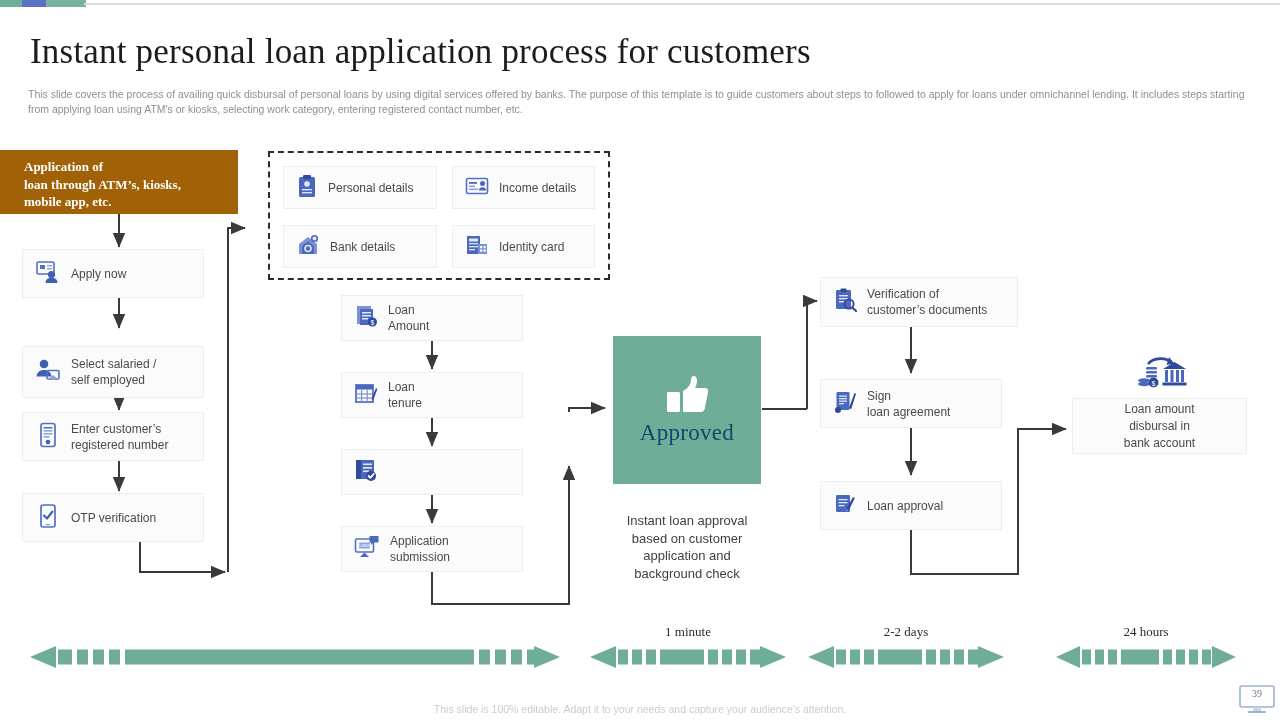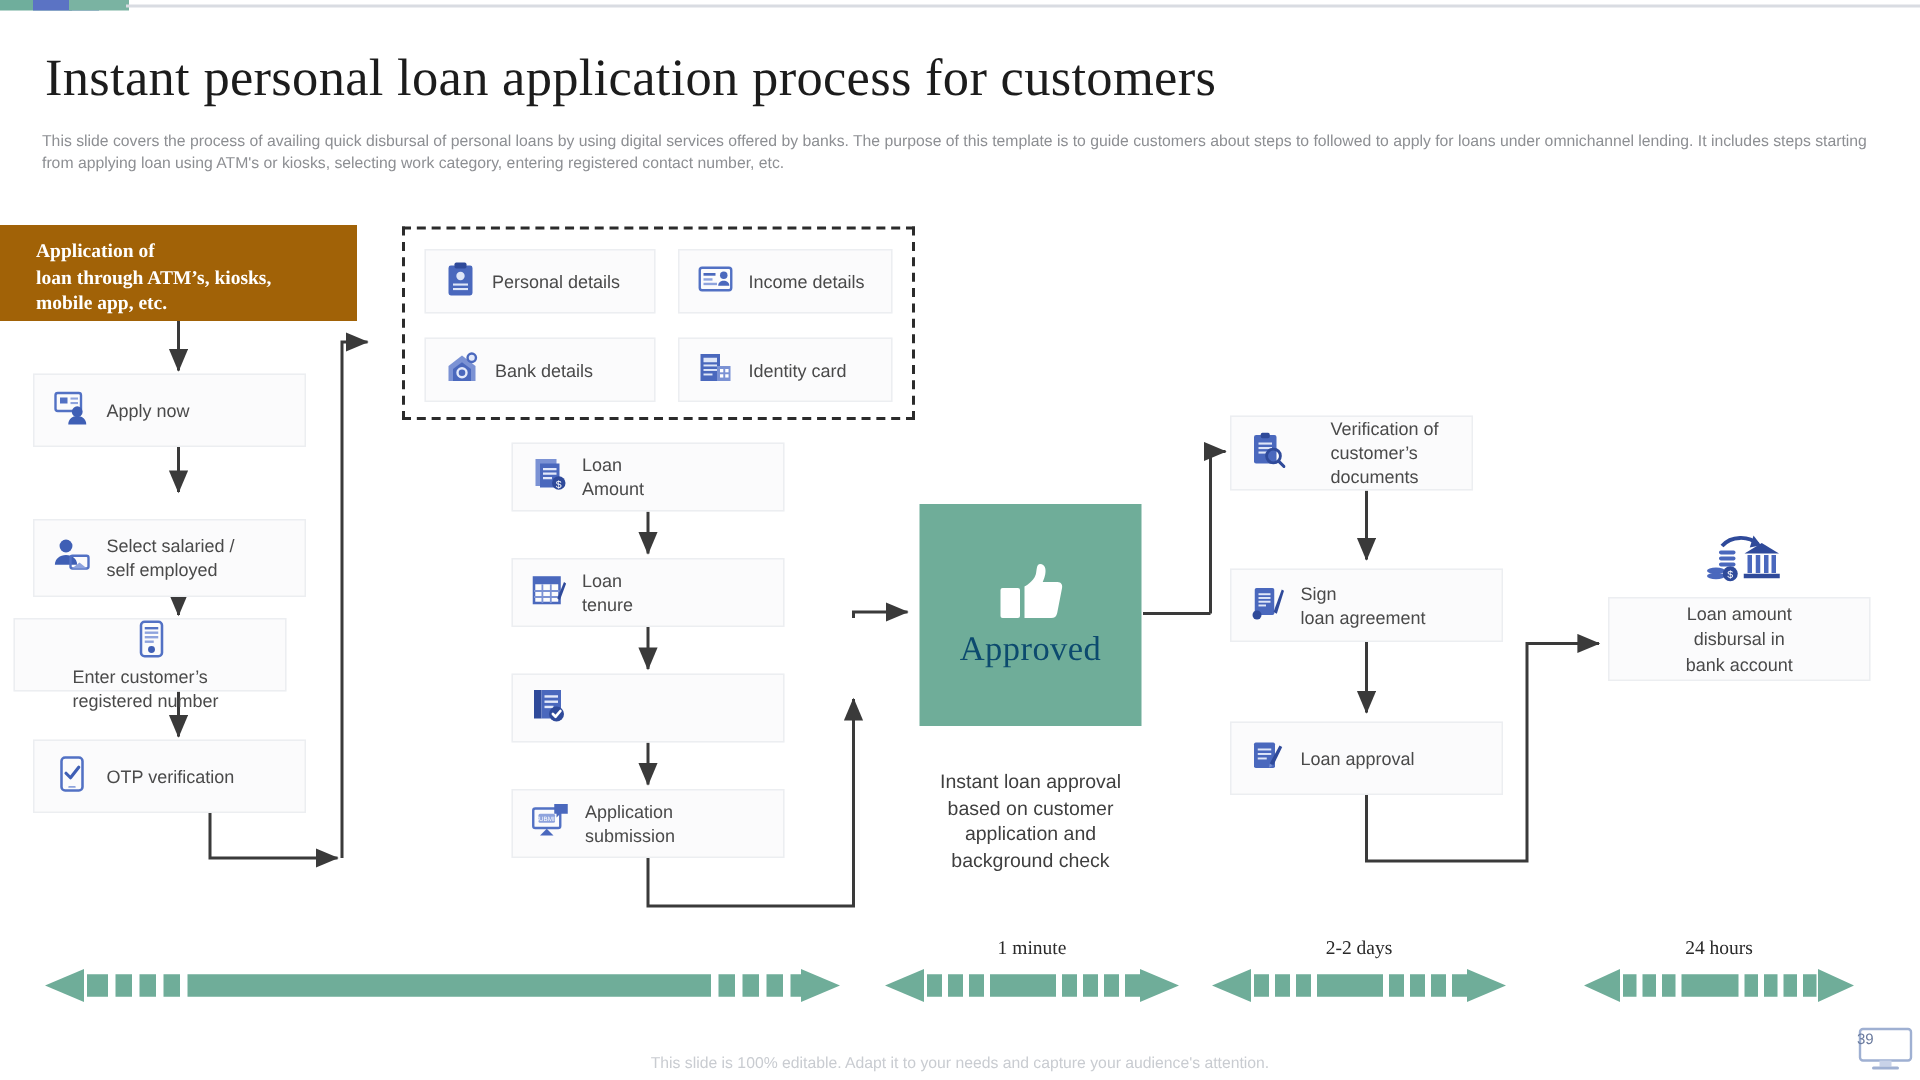--- a/index.html
+++ b/index.html
@@ -44,22 +44,22 @@
   svg.wires { position:absolute; left:0; top:0; width:1280px; height:720px; pointer-events:none; }
 
   .tl { position:absolute; height:44px; }
   .tl-label { position:absolute; top:0; width:100%; text-align:center;
               font-family:"Liberation Serif", serif; font-size:13px; color:#2a2a2a; }
   .tl-arrow { position:absolute; top:22px; left:0; width:100%; height:22px; }
 
   .footer { position:absolute; left:0; top:703px; width:100%; text-align:center;
             font-size:10.5px; color:#c9ccd1; }
   .pagebox { position:absolute; left:1238px; top:684px; width:38px; height:30px; }
-  .pagenum { position:absolute; left:1238px; top:688px; width:38px; 
-             font-size:10px; color:#6b7b9e; }
+  .pagenum { position:absolute; left:1238px; top:688px; width:38px; text-align:center;
+             font-size:10px; color:#6b7b9e;font-family:Liberation Serif, serif; }
 </style>
 </head>
 <body>
 
 <div class="topbars">
   <div class="topbar-seg tb1"></div>
   <div class="topbar-seg tb2"></div>
   <div class="topbar-seg tb3"></div>
   <div class="tb-line"></div>
 </div>
@@ -129,21 +129,21 @@
       <circle cx="9" cy="6" r="4.3" fill="#3f5fb5"></circle>
       <path d="M1.6 18.5c0-4 3.3-6.5 7.4-6.5s7.4 2.5 7.4 6.5z" fill="#3f5fb5"></path>
       <rect x="12" y="12.5" width="12" height="8.5" rx="1.3" fill="none" stroke="#5271c4" stroke-width="1.6"></rect>
       <path d="M13 21 L18 17 L23 21 z" fill="#8ea3dd"></path>
     </svg>
   </span>
   <span class="tx" style="white-space:pre-line">Select salaried  /
 self employed</span>
 </div>
 
-<div class="card" style="left:9px; top:412px; width:182px; height:49px;flex-direction:column;">
+<div class="card" style="left:22px; top:412px; width:182px; height:49px;">
   <span class="ic">
     <svg width="26" height="26" viewBox="0 0 26 26">
       <rect x="6" y="1.5" width="14" height="23" rx="2.4" fill="none" stroke="#5271c4" stroke-width="1.7"></rect>
       <rect x="8.5" y="5" width="9" height="1.6" fill="#5271c4"></rect>
       <rect x="8.5" y="8" width="9" height="1.6" fill="#8ea3dd"></rect>
       <rect x="8.5" y="11" width="9" height="1.6" fill="#8ea3dd"></rect>
       <rect x="8.5" y="14" width="6" height="1.6" fill="#8ea3dd"></rect>
       <circle cx="13" cy="20" r="2.3" fill="#3f5fb5"></circle>
     </svg>
   </span>
@@ -289,21 +289,21 @@
       <path d="M19 38 L19 17 C19 17 25 14 26.5 9 C27.4 5.8 26.8 2 29.5 2 C32.6 2 33.6 5.5 32.8 9 C32.3 11.3 31.2 14 31.2 14 L41 14 C43.4 14 44.6 16 44 18.2 L40.8 34.6 C40.3 37 39 38 36.8 38 z" fill="#ffffff"></path>
     </svg>
   </span>
   <span class="approved-label">Approved</span>
 </div>
 <div class="green-cap" style="white-space:pre-line">Instant loan approval
 based on customer
 application and
 background check</div>
 
-<div class="card" style="left:820px; top:277px; width:162px; height:50px;gap:20px;">
+<div class="card" style="left:820px; top:277px; width:198px; height:50px;">
   <span class="ic">
     <svg width="24" height="24" viewBox="0 0 24 24">
       <rect x="3" y="2" width="15" height="19" rx="1.4" fill="#4a68bd"></rect>
       <rect x="7.5" y="0.5" width="6" height="3.6" rx="1.1" fill="#2f4a9a"></rect>
       <rect x="6" y="7" width="9" height="1.4" fill="#dfe6f8"></rect>
       <rect x="6" y="10" width="9" height="1.4" fill="#dfe6f8"></rect>
       <rect x="6" y="13" width="6" height="1.4" fill="#dfe6f8"></rect>
       <circle cx="16" cy="16" r="4.6" fill="none" stroke="#2f4a9a" stroke-width="1.9"></circle>
       <line x1="19.4" y1="19.4" x2="23" y2="23" stroke="#2f4a9a" stroke-width="2.1" stroke-linecap="round"></line>
     </svg>

